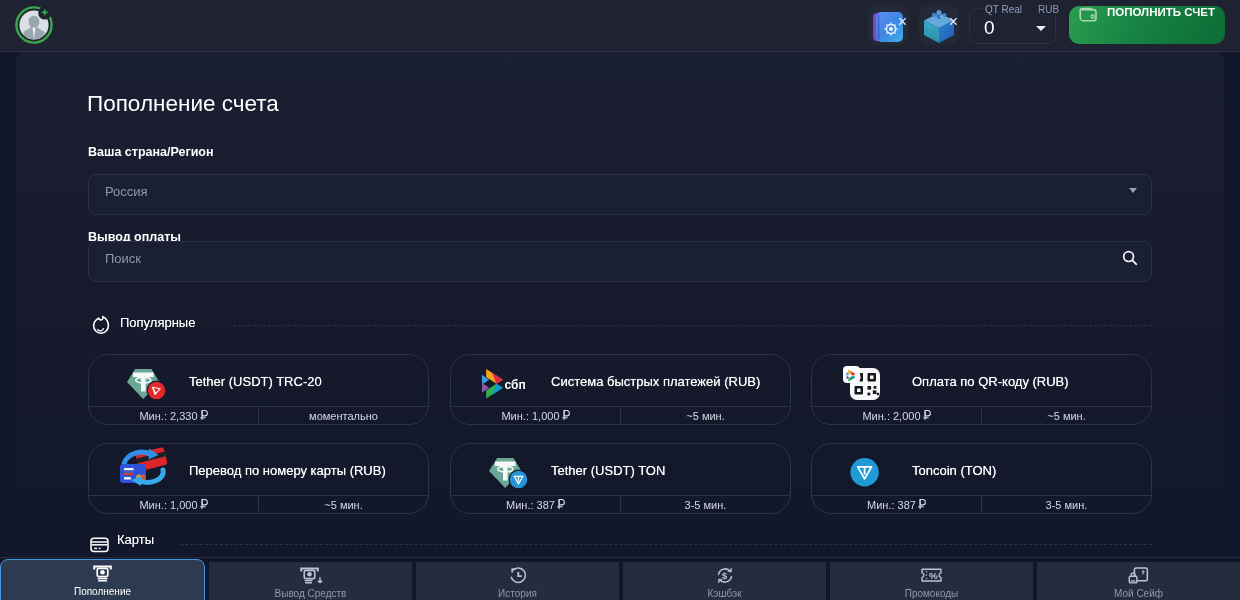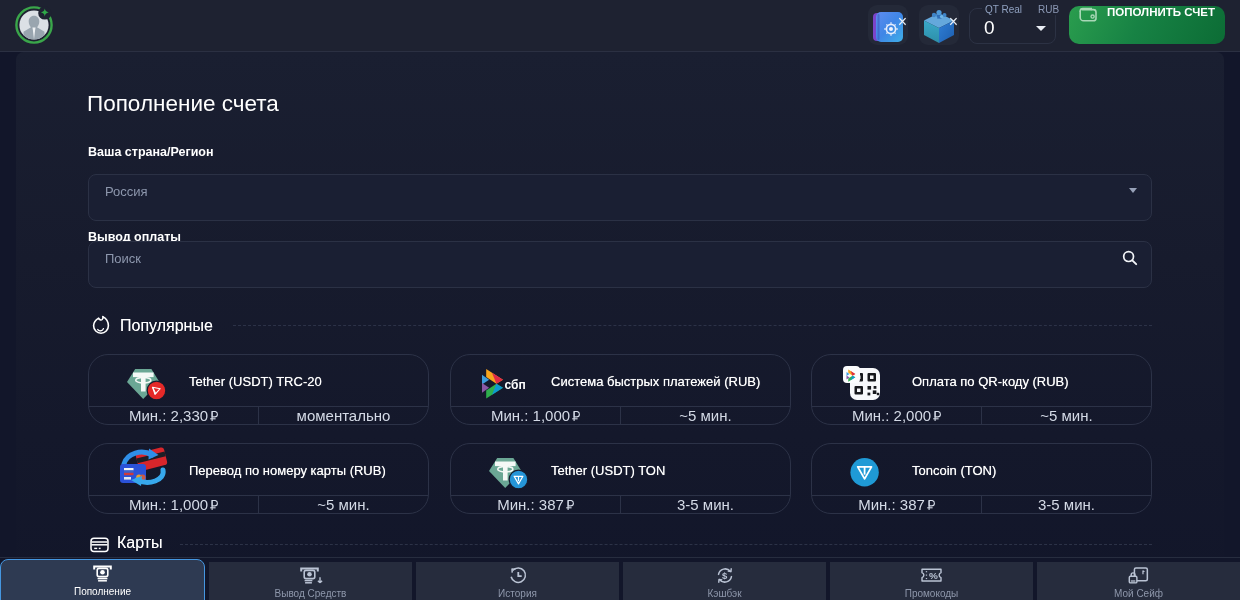--- a/index.html
+++ b/index.html
@@ -15,32 +15,32 @@
 .balance .labels{position:absolute;top:-5px;left:12px;background:#1e2231;padding:0 3px;font-size:10px;color:#8fa0bf;white-space:nowrap}
 .balance .labels .rub{margin-left:9px;color:#8b98b4}
 .balance .zero{position:absolute;left:14px;top:8px;font-size:19px;color:#fff}
 .balance .caret{position:absolute;right:9px;top:17px;width:0;height:0;border-left:5.5px solid transparent;border-right:5.5px solid transparent;border-top:5.5px solid #e9edf4}
 .depbtn{position:absolute;left:1069px;top:6px;width:156px;height:38px;border-radius:10px;background:linear-gradient(115deg,#2a9d4e 0%,#178244 45%,#0c6c35 100%);display:flex;align-items:flex-start;justify-content:center;color:#fff;font-weight:700;font-size:11.5px}
 .depbtn svg{margin-right:9px}
 
 .panel{position:absolute;left:16px;top:52px;width:1208px;height:548px;background:linear-gradient(180deg,#1a1f31 0%,#171b2d 38%,#14182b 70%,#12162a 100%);border-radius:8px 8px 0 0}
 h1{position:absolute;left:71px;top:39px;font-size:22.5px;font-weight:400;color:#fff}
 .flabel{position:absolute;left:72px;font-size:12.5px;font-weight:700;color:#fff}
-.input{position:absolute;left:72px;width:1064px;height:47px;border:1px solid #2b3145;border-radius:8px;background:#1a1f33;color:#8d97ad;font-size:13px;line-height:33px;padding-left:16px}
+.input{position:absolute;left:72px;width:1064px;height:41px;border:1px solid #2b3145;border-radius:8px;background:#1a1f33;color:#8d97ad;font-size:13px;line-height:33px;padding-left:16px}
 .input .selcaret{position:absolute;right:14px;top:13px;width:0;height:0;border-left:4.5px solid transparent;border-right:4.5px solid transparent;border-top:5px solid #97a1b8}
 .input .mag{position:absolute;right:12px;top:7px}
-.sechead{position:absolute;left:74px;display:flex;align-items:center;color:#fff;font-size:16px;font-weight:400;text-shadow:0 0 .5px rgba(255,255,255,.6)}
+.sechead{position:absolute;left:74px;display:flex;color:#fff;font-size:13px;font-weight:400;text-shadow:0 0 .5px rgba(255,255,255,.6)}
 .sechead svg{margin-right:8px}
 .dash{position:absolute;height:0;border-top:1px dashed #2c3247}
 
 .card{position:absolute;width:341px;height:71px;border:1px solid #2c3247;border-radius:20px}
 .card .ic{position:absolute;left:38px;top:4px;width:44px;height:44px}
 .card .ttl{position:absolute;left:100px;top:0;height:53px;display:flex;align-items:center;color:#fff;font-size:13px;font-weight:400;white-space:nowrap;text-shadow:0 0 .7px rgba(255,255,255,.8)}
 .card .bot{position:absolute;left:0;bottom:0;width:100%;height:18px;border-top:1px solid #2c3247;display:flex}
-.card .bot div{flex:1;display:flex;align-items:center;justify-content:center;font-size:15px;color:#d4dae6}
+.card .bot div{flex:1;display:flex;align-items:center;justify-content:center;font-size:11px;color:#d4dae6}
 .card .bot div:first-child{border-right:1px solid #2c3247}
 .rub{display:inline-block;margin-left:2px}
 
 nav{position:fixed;left:0;bottom:0;width:1240px;height:43px;background:#12162a;border-top:1px solid #272d3f;padding-top:4px;box-sizing:border-box;display:flex;gap:4px;z-index:60}
 nav .tab{flex:1;background:#262c3d;display:flex;flex-direction:column;align-items:center;justify-content:flex-start;padding-top:4px;color:#8e97ab;font-size:10px}
 nav .tab svg{margin-bottom:2px}
 nav .tab.active{background:#2e3a52;border:1.5px solid #4596e0;border-radius:8px;position:relative;top:-3px;height:53px;box-sizing:border-box;color:#fff}
 nav .tab .lbl{line-height:13px}
 </style>
 </head>

